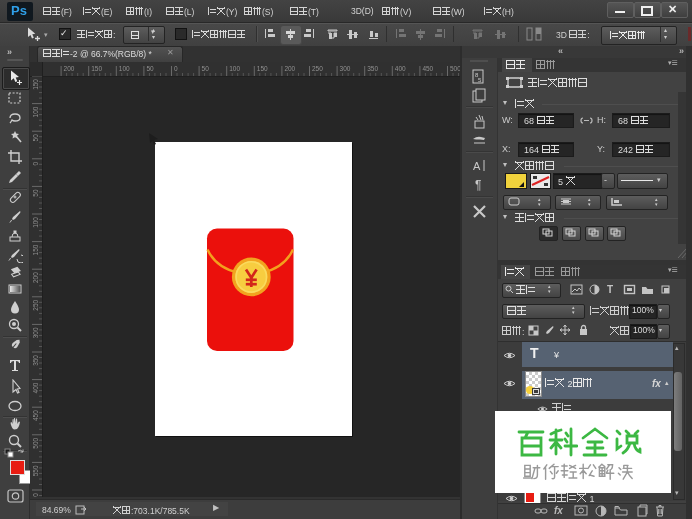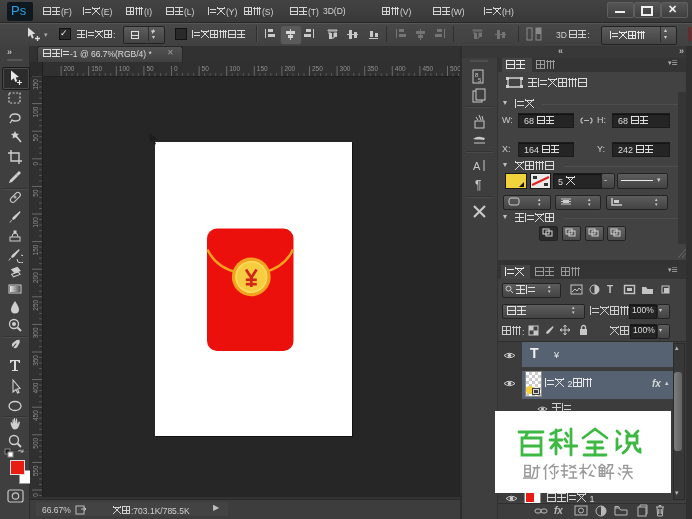--- a/index.html
+++ b/index.html
@@ -11,29 +11,29 @@
 .gd{background-image:linear-gradient(currentColor,currentColor),linear-gradient(45deg,transparent 47%,currentColor 47%,currentColor 53%,transparent 53%),linear-gradient(-45deg,transparent 47%,currentColor 47%,currentColor 53%,transparent 53%);background-size:100% 1px,100% 100%,100% 100%;background-position:0 10%,0 0,0 0}
 .ge{background-image:linear-gradient(currentColor,currentColor),linear-gradient(currentColor,currentColor),linear-gradient(currentColor,currentColor),linear-gradient(currentColor,currentColor),linear-gradient(currentColor,currentColor),linear-gradient(currentColor,currentColor);background-size:100% 1px,100% 1px,1px 100%,1px 100%,100% 1px,1px 100%;background-position:0 0,0 100%,0 0,100% 0,0 50%,50% 0}
 .gf{background-image:linear-gradient(currentColor,currentColor),linear-gradient(currentColor,currentColor),linear-gradient(currentColor,currentColor),linear-gradient(currentColor,currentColor);background-size:1px 100%,1px 100%,1px 100%,100% 1px;background-position:10% 0,50% 0,90% 0,0 15%}
 .fld{position:absolute;background:#252525;border:1px solid #1b1b1b;box-shadow:inset 0 1px 1px rgba(0,0,0,.5)}
 .dd{position:absolute;background:linear-gradient(#5d5d5d,#434343);border:1px solid #232323;border-radius:2px}
 .chk{position:absolute;width:10px;height:10px;background:#2a2a2a;border:1px solid #121212}
 </style></head><body>
 
 <div class="a" style="left:0;top:0;width:692px;height:22px;background:linear-gradient(#434343,#393939);border-bottom:1px solid #282828"></div>
 <div class="a" style="left:7px;top:2px;width:26px;height:19px;background:#10181f;border-radius:2px"></div>
-<div class="t" style="left:11px;top:4px;color:#2f9fe8;font-size:13px;font-weight:normal">Ps</div>
+<div class="t" style="left:11px;top:4px;color:#2f9fe8;font-size:13px;font-weight:bold">Ps</div>
 <div class="t" style="left:43px;top:7px;color:#d4d4d4;font-size:9px;"><i class="g ga" style="width:8px;height:8px;vertical-align:0px"></i><i class="g gb" style="width:8px;height:8px;vertical-align:0px"></i><span style="font-size:8.5px">(F)</span></div>
 <div class="t" style="left:83px;top:7px;color:#d4d4d4;font-size:9px;"><i class="g gc" style="width:8px;height:8px;vertical-align:0px"></i><i class="g gd" style="width:8px;height:8px;vertical-align:0px"></i><span style="font-size:8.5px">(E)</span></div>
 <div class="t" style="left:126px;top:7px;color:#d4d4d4;font-size:9px;"><i class="g ge" style="width:8px;height:8px;vertical-align:0px"></i><i class="g gf" style="width:8px;height:8px;vertical-align:0px"></i><span style="font-size:8.5px">(I)</span></div>
 <div class="t" style="left:166px;top:7px;color:#d4d4d4;font-size:9px;"><i class="g ga" style="width:8px;height:8px;vertical-align:0px"></i><i class="g gb" style="width:8px;height:8px;vertical-align:0px"></i><span style="font-size:8.5px">(L)</span></div>
 <div class="t" style="left:208px;top:7px;color:#d4d4d4;font-size:9px;"><i class="g gc" style="width:8px;height:8px;vertical-align:0px"></i><i class="g gd" style="width:8px;height:8px;vertical-align:0px"></i><span style="font-size:8.5px">(Y)</span></div>
 <div class="t" style="left:244px;top:7px;color:#d4d4d4;font-size:9px;"><i class="g ge" style="width:8px;height:8px;vertical-align:0px"></i><i class="g gf" style="width:8px;height:8px;vertical-align:0px"></i><span style="font-size:8.5px">(S)</span></div>
 <div class="t" style="left:290px;top:7px;color:#d4d4d4;font-size:9px;"><i class="g ga" style="width:8px;height:8px;vertical-align:0px"></i><i class="g gb" style="width:8px;height:8px;vertical-align:0px"></i><span style="font-size:8.5px">(T)</span></div>
-<div class="t" style="left:323px;top:7px;color:#d4d4d4;font-size:9px;"><span style="font-size:8.5px">3D(D)</span></div>
+<div class="t" style="left:351px;top:7px;color:#d4d4d4;font-size:9px;"><span style="font-size:8.5px">3D(D)</span></div>
 <div class="t" style="left:382px;top:7px;color:#d4d4d4;font-size:9px;"><i class="g ge" style="width:8px;height:8px;vertical-align:0px"></i><i class="g gf" style="width:8px;height:8px;vertical-align:0px"></i><span style="font-size:8.5px">(V)</span></div>
 <div class="t" style="left:433px;top:7px;color:#d4d4d4;font-size:9px;"><i class="g ga" style="width:8px;height:8px;vertical-align:0px"></i><i class="g gb" style="width:8px;height:8px;vertical-align:0px"></i><span style="font-size:8.5px">(W)</span></div>
 <div class="t" style="left:484px;top:7px;color:#d4d4d4;font-size:9px;"><i class="g gc" style="width:8px;height:8px;vertical-align:0px"></i><i class="g gd" style="width:8px;height:8px;vertical-align:0px"></i><span style="font-size:8.5px">(H)</span></div>
 <div class="a" style="left:607px;top:2px;width:25px;height:14px;background:linear-gradient(#555,#3f3f3f);border:1px solid #5f5f5f;border-radius:2px"></div>
 <div class="a" style="left:634px;top:2px;width:25px;height:14px;background:linear-gradient(#555,#3f3f3f);border:1px solid #5f5f5f;border-radius:2px"></div>
 <div class="a" style="left:661px;top:2px;width:25px;height:14px;background:linear-gradient(#555,#3f3f3f);border:1px solid #5f5f5f;border-radius:2px"></div>
 <div class="a" style="left:615px;top:11px;width:10px;height:2px;background:#efefef"></div>
 <div class="a" style="left:641px;top:6px;width:8px;height:6px;border:2px solid #efefef"></div>
 <div class="t" style="left:668px;top:3px;color:#efefef;font-size:11px;font-weight:bold">✕</div>
 <div class="a" style="left:0;top:23px;width:692px;height:23px;background:linear-gradient(#484848,#404040);border-top:1px solid #555;border-bottom:1px solid #2b2b2b"></div>
@@ -213,21 +213,21 @@
     <path d="M14 3 Q17 1 19 4 M19 4 l0-2.5 M19 4 l-2.5 0" fill="none" stroke="#bbb"></path>
   </svg>
 <div class="a" style="left:19px;top:470px;width:12px;height:12px;background:#fff;border:1px solid #999"></div>
 <div class="a" style="left:10px;top:460px;width:13px;height:13px;background:#e81c12;border:1px solid #ddd"></div>
 <svg class="a" style="left:7px;top:489px" width="17" height="14" viewBox="0 0 17 14">
     <rect x="1" y="1" width="15" height="12" rx="2" fill="none" stroke="#c5c5c5" stroke-width="1.2"></rect>
     <circle cx="8.5" cy="7" r="3.2" fill="none" stroke="#c5c5c5" stroke-width="1.2"></circle>
   </svg>
 <div class="a" style="left:30px;top:46px;width:430px;height:16px;background:#313131"></div>
 <div class="a" style="left:37px;top:46px;width:146px;height:16px;background:linear-gradient(#525252,#404040);border:1px solid #272727;border-bottom:none;border-radius:3px 3px 0 0;box-sizing:border-box"></div>
-<div class="t" style="left:43px;top:49px;color:#dcdcdc;font-size:9px;"><i class="g ga" style="width:8px;height:8px;vertical-align:0px"></i><i class="g gb" style="width:8px;height:8px;vertical-align:0px"></i><i class="g gc" style="width:8px;height:8px;vertical-align:0px"></i><span style="font-size:8.5px">-1 @ 66.7%(RGB/4) *</span></div>
+<div class="t" style="left:43px;top:49px;color:#dcdcdc;font-size:9px;"><i class="g ga" style="width:8px;height:8px;vertical-align:0px"></i><i class="g gb" style="width:8px;height:8px;vertical-align:0px"></i><i class="g gc" style="width:8px;height:8px;vertical-align:0px"></i><span style="font-size:8.5px">-2 @ 66.7%(RGB/8) *</span></div>
 <div class="t" style="left:167px;top:49px;color:#9a9a9a;font-size:8px;">✕</div>
 <div class="a" style="left:30px;top:62px;width:430px;height:437px;background:#262626"></div>
 <div class="a" style="left:30px;top:62px;width:430px;height:14px;background:#303030;border-bottom:1px solid #1f1f1f"></div>
 <div class="a" style="left:30px;top:62px;width:12px;height:437px;background:#303030;border-right:1px solid #1f1f1f"></div>
 <div class="a" style="left:30px;top:62px;width:12px;height:14px;background:#2b2b2b;border-right:1px solid #1f1f1f;border-bottom:1px solid #1f1f1f"></div>
 <svg class="a" style="left:42px;top:62px" width="418" height="14" viewBox="0 0 418 14">
     <line x1="19.1" y1="4" x2="19.1" y2="14" stroke="#6a6a6a"></line>
     <text x="21.6" y="9" fill="#909090" font-size="6.5" font-family="Liberation Sans">200</text>
     <line x1="24.6" y1="11" x2="24.6" y2="14" stroke="#555"></line>
     <line x1="30.1" y1="11" x2="30.1" y2="14" stroke="#555"></line>
@@ -424,21 +424,21 @@
 <circle cx="96.3" cy="134.9" r="15.2" fill="none" stroke="#fada5e" stroke-width="1.6"></circle>
 <g stroke="#d3261a" stroke-width="2.7" fill="none">
 <path d="M91 127.5 L96.3 135.7 L101.6 127.5"></path>
 <path d="M96.3 135 L96.3 145"></path>
 <path d="M90.8 137.8 L101.8 137.8"></path>
 <path d="M90.8 142.2 L101.8 142.2"></path>
 </g>
 </svg>
 <div class="a" style="left:30px;top:499px;width:430px;height:20px;background:#3d3d3d;border-top:1px solid #2a2a2a"></div>
 <div class="a" style="left:36px;top:502px;width:192px;height:14px;background:#434343"></div>
-<div class="t" style="left:42px;top:506px;color:#d0d0d0;font-size:8.5px;">66.67%</div>
+<div class="t" style="left:42px;top:506px;color:#d0d0d0;font-size:8.5px;">84.69%</div>
 <svg class="a" style="left:75px;top:504px" width="13" height="11" viewBox="0 0 13 11">
     <rect x="1" y="2" width="8" height="8" fill="none" stroke="#bbb"></rect>
     <path d="M6 5 h5 M11 5 l-2-2 M11 5 l-2 2" stroke="#bbb" fill="none"></path>
   </svg>
 <div class="t" style="left:113px;top:506px;color:#d0d0d0;font-size:8.5px;"><i class="g gd" style="width:8px;height:8px;vertical-align:0px"></i><i class="g ge" style="width:8px;height:8px;vertical-align:0px"></i><span style="font-size:8.5px">:703.1K/785.5K</span></div>
 <div class="t" style="left:213px;top:504px;color:#c0c0c0;font-size:8px;">▶</div>
 <div class="a" style="left:30px;top:497px;width:430px;height:2px;background:#333"></div>
 <div class="a" style="left:460px;top:46px;width:232px;height:473px;background:#3d3d3d"></div>
 <div class="a" style="left:460px;top:46px;width:2px;height:473px;background:#2c2c2c"></div>
 <div class="a" style="left:462px;top:46px;width:230px;height:12px;background:#383838"></div>

